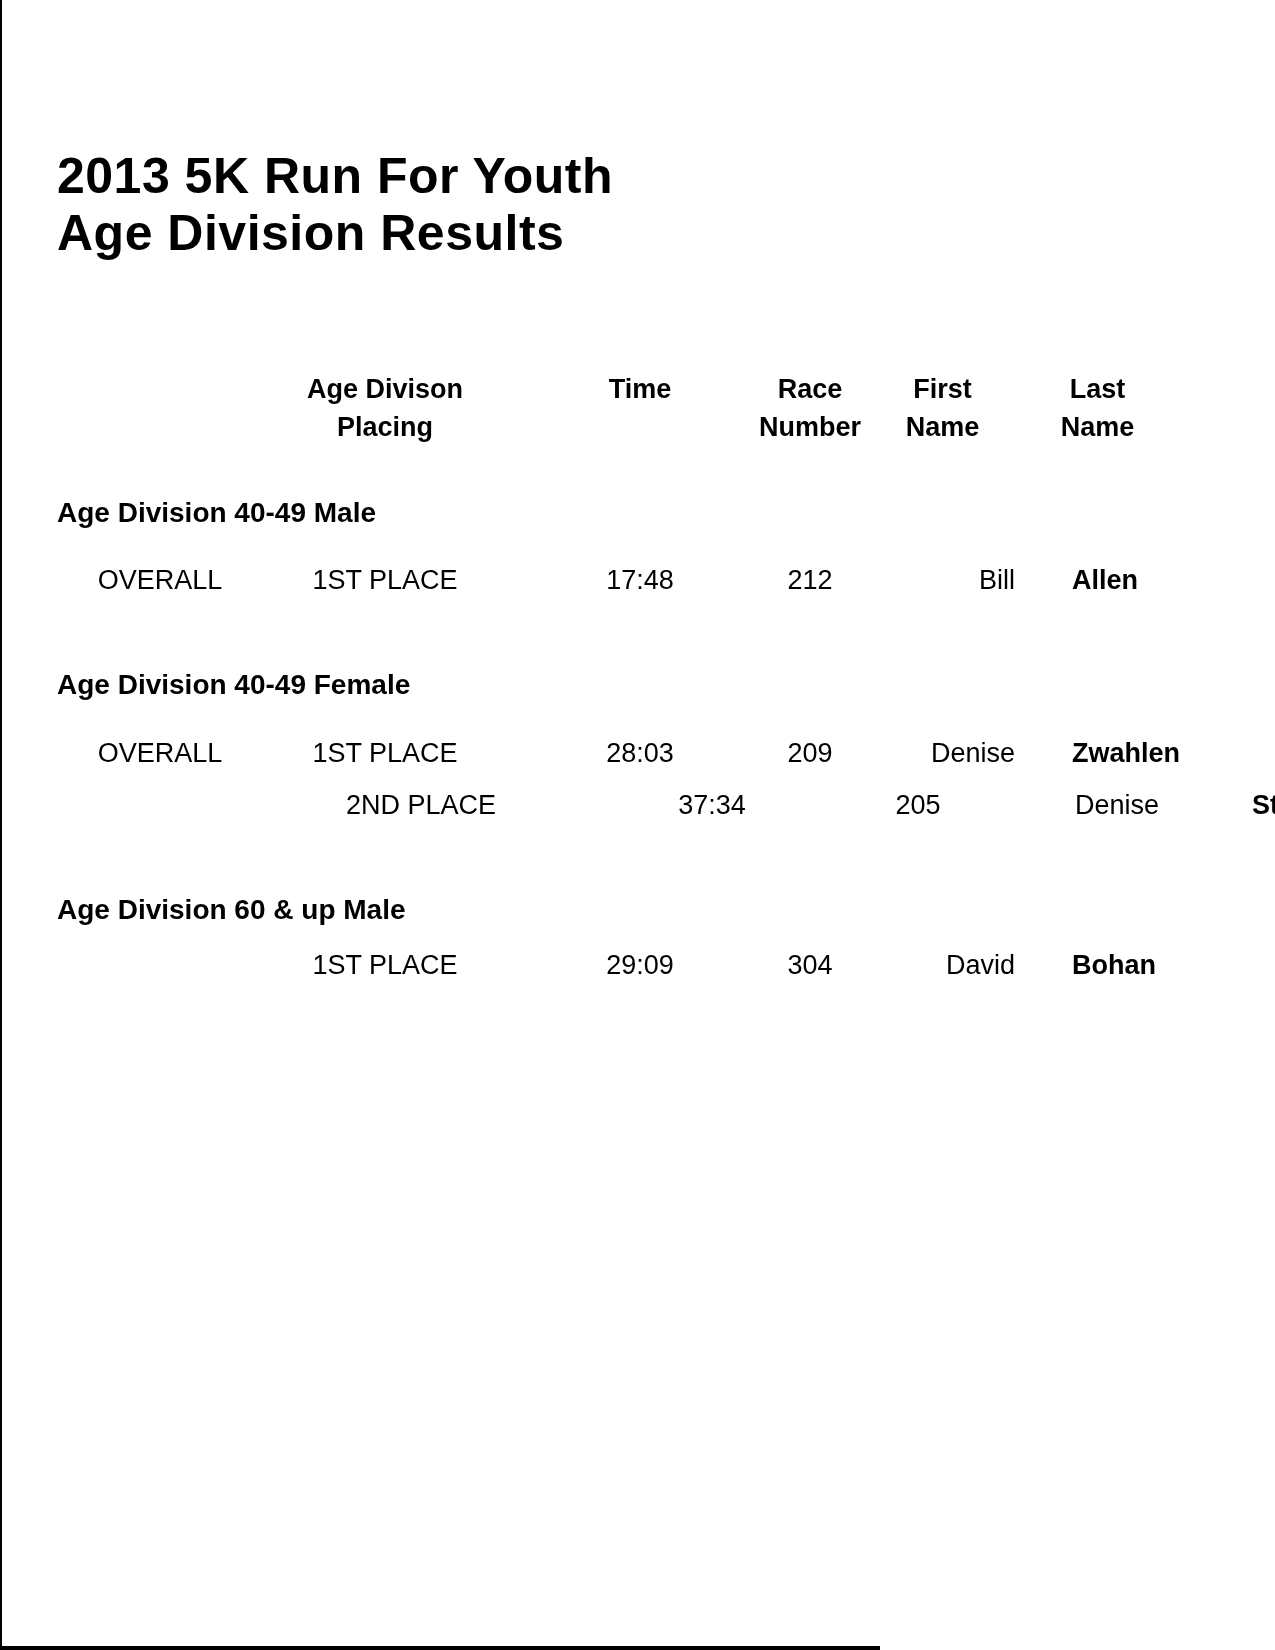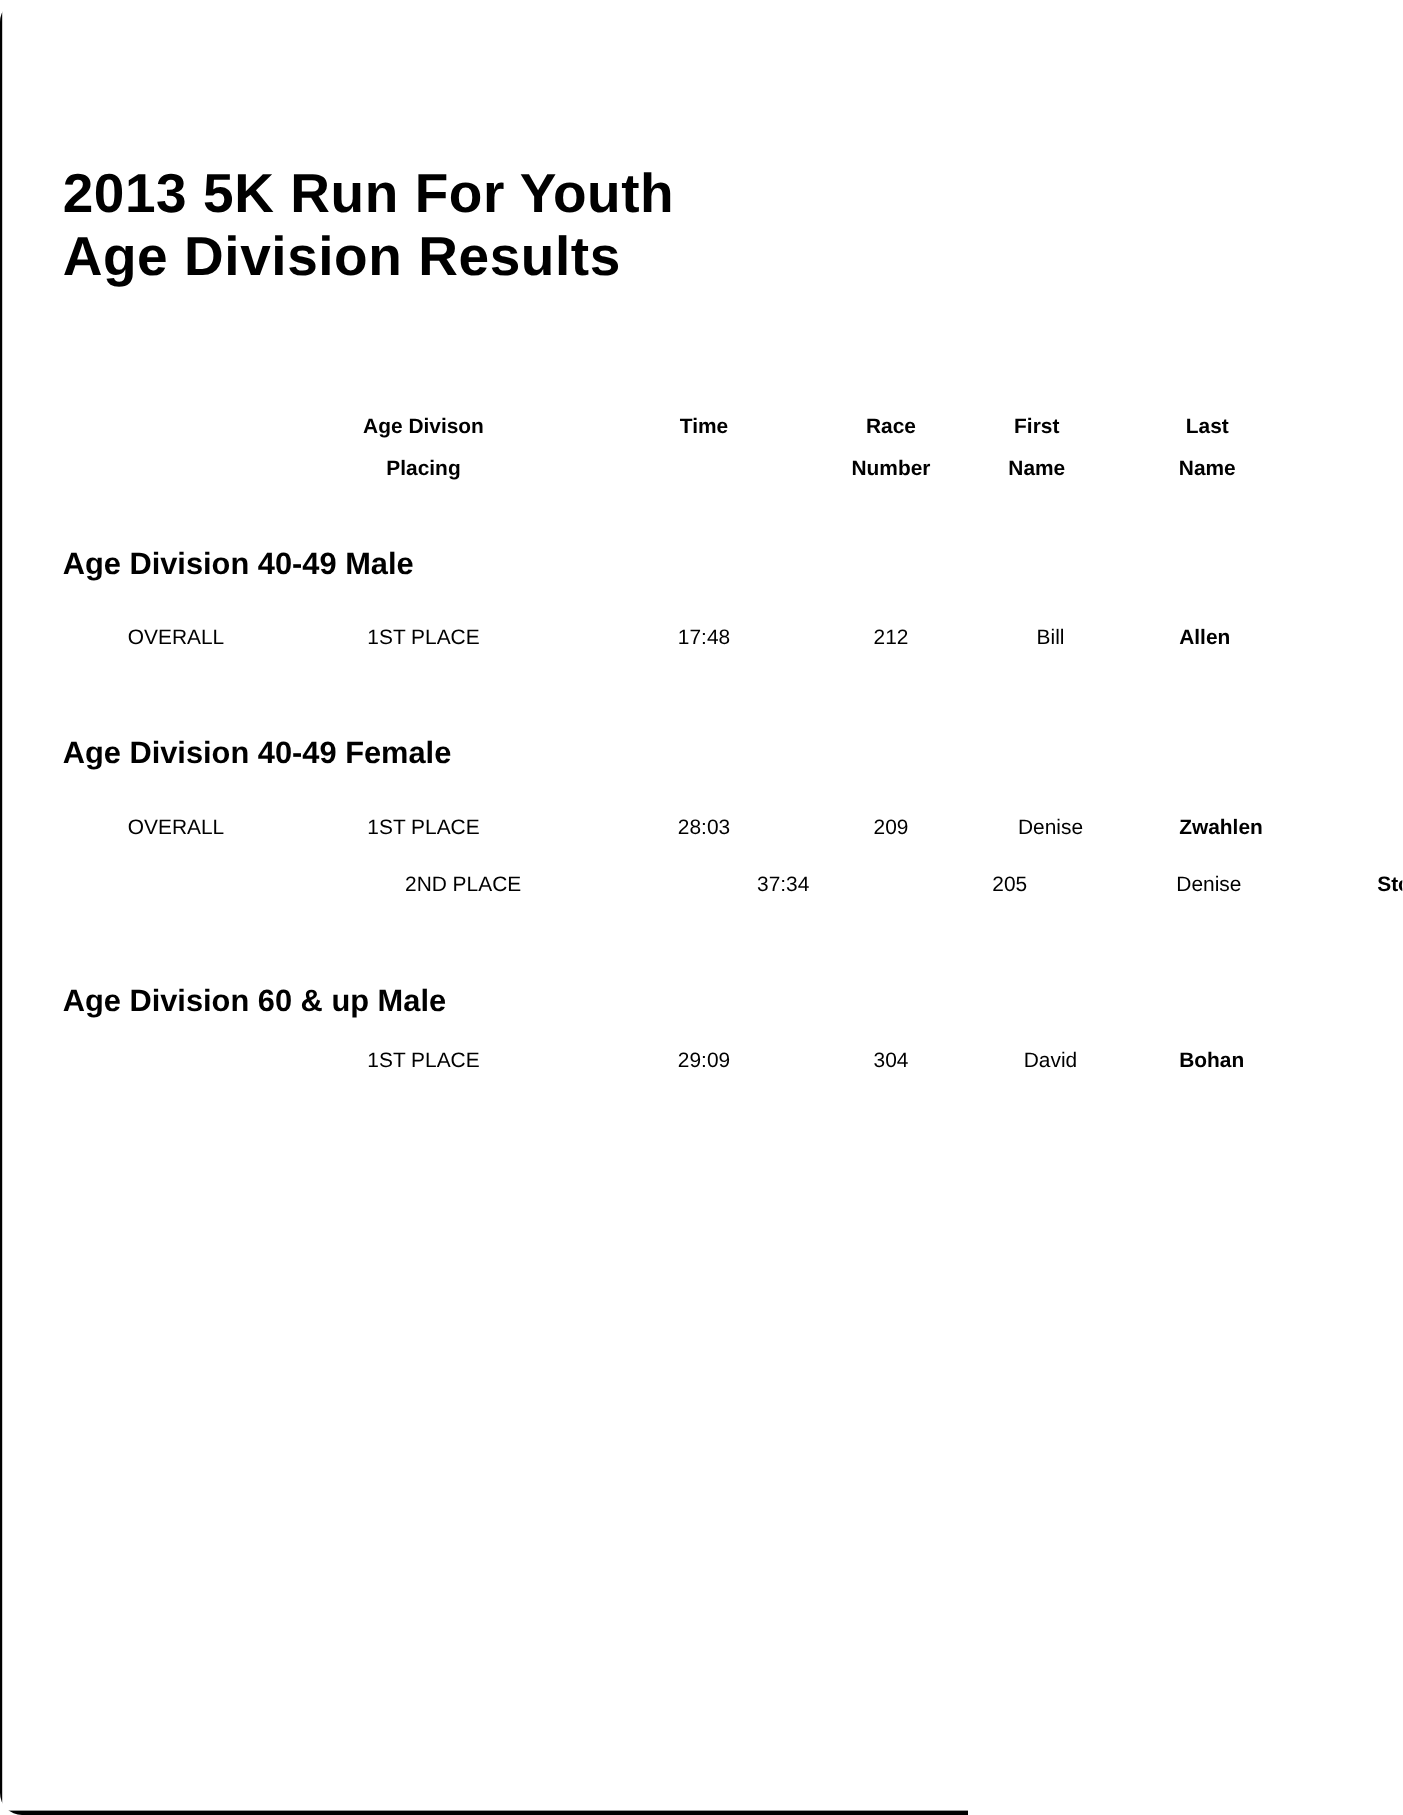--- a/index.html
+++ b/index.html
@@ -8,21 +8,20 @@
     background: #ffffff;
   }
   .page {
     position: relative;
     width: 1275px;
     height: 1650px;
     background: #ffffff;
     overflow: hidden;
     font-family: "Liberation Sans", "DejaVu Sans", sans-serif;
     color: #000000;
-    border-radius: 20px;
   }
   
   .scan-edge-left {
     position: absolute;
     left: 0; top: 0;
     width: 2px; height: 1650px;
     background: #000000;
   }
   .scan-edge-bottom {
     position: absolute;
@@ -40,32 +39,32 @@
     letter-spacing: 0.5px;
     white-space: nowrap;
   }
   .title span { display: block; }
 
   .grid-row {
     position: absolute;
     left: 80px;
     display: grid;
     grid-template-columns: 160px 290px 220px 120px 145px 165px;
-    font-size: 19px;
+    font-size: 27px;
     line-height: 30px;
     white-space: nowrap;
   }
   .hdr {
     top: 370px;
     font-weight: bold;
     line-height: 38px;
   }
   .hdr .cell span { display: block; }
   .cell.center { text-align: center; }
-  .cell.left-first { text-align: center; padding-left: 25px; }
+  .cell.left-first { text-align: right; padding-left: 25px; }
   .cell.left-last  { text-align: left; padding-left: 57px; font-weight: bold; }
 
   .section-heading {
     position: absolute;
     left: 57px;
     margin: 0;
     font-size: 28px;
     font-weight: bold;
     line-height: 34px;
     white-space: nowrap;

